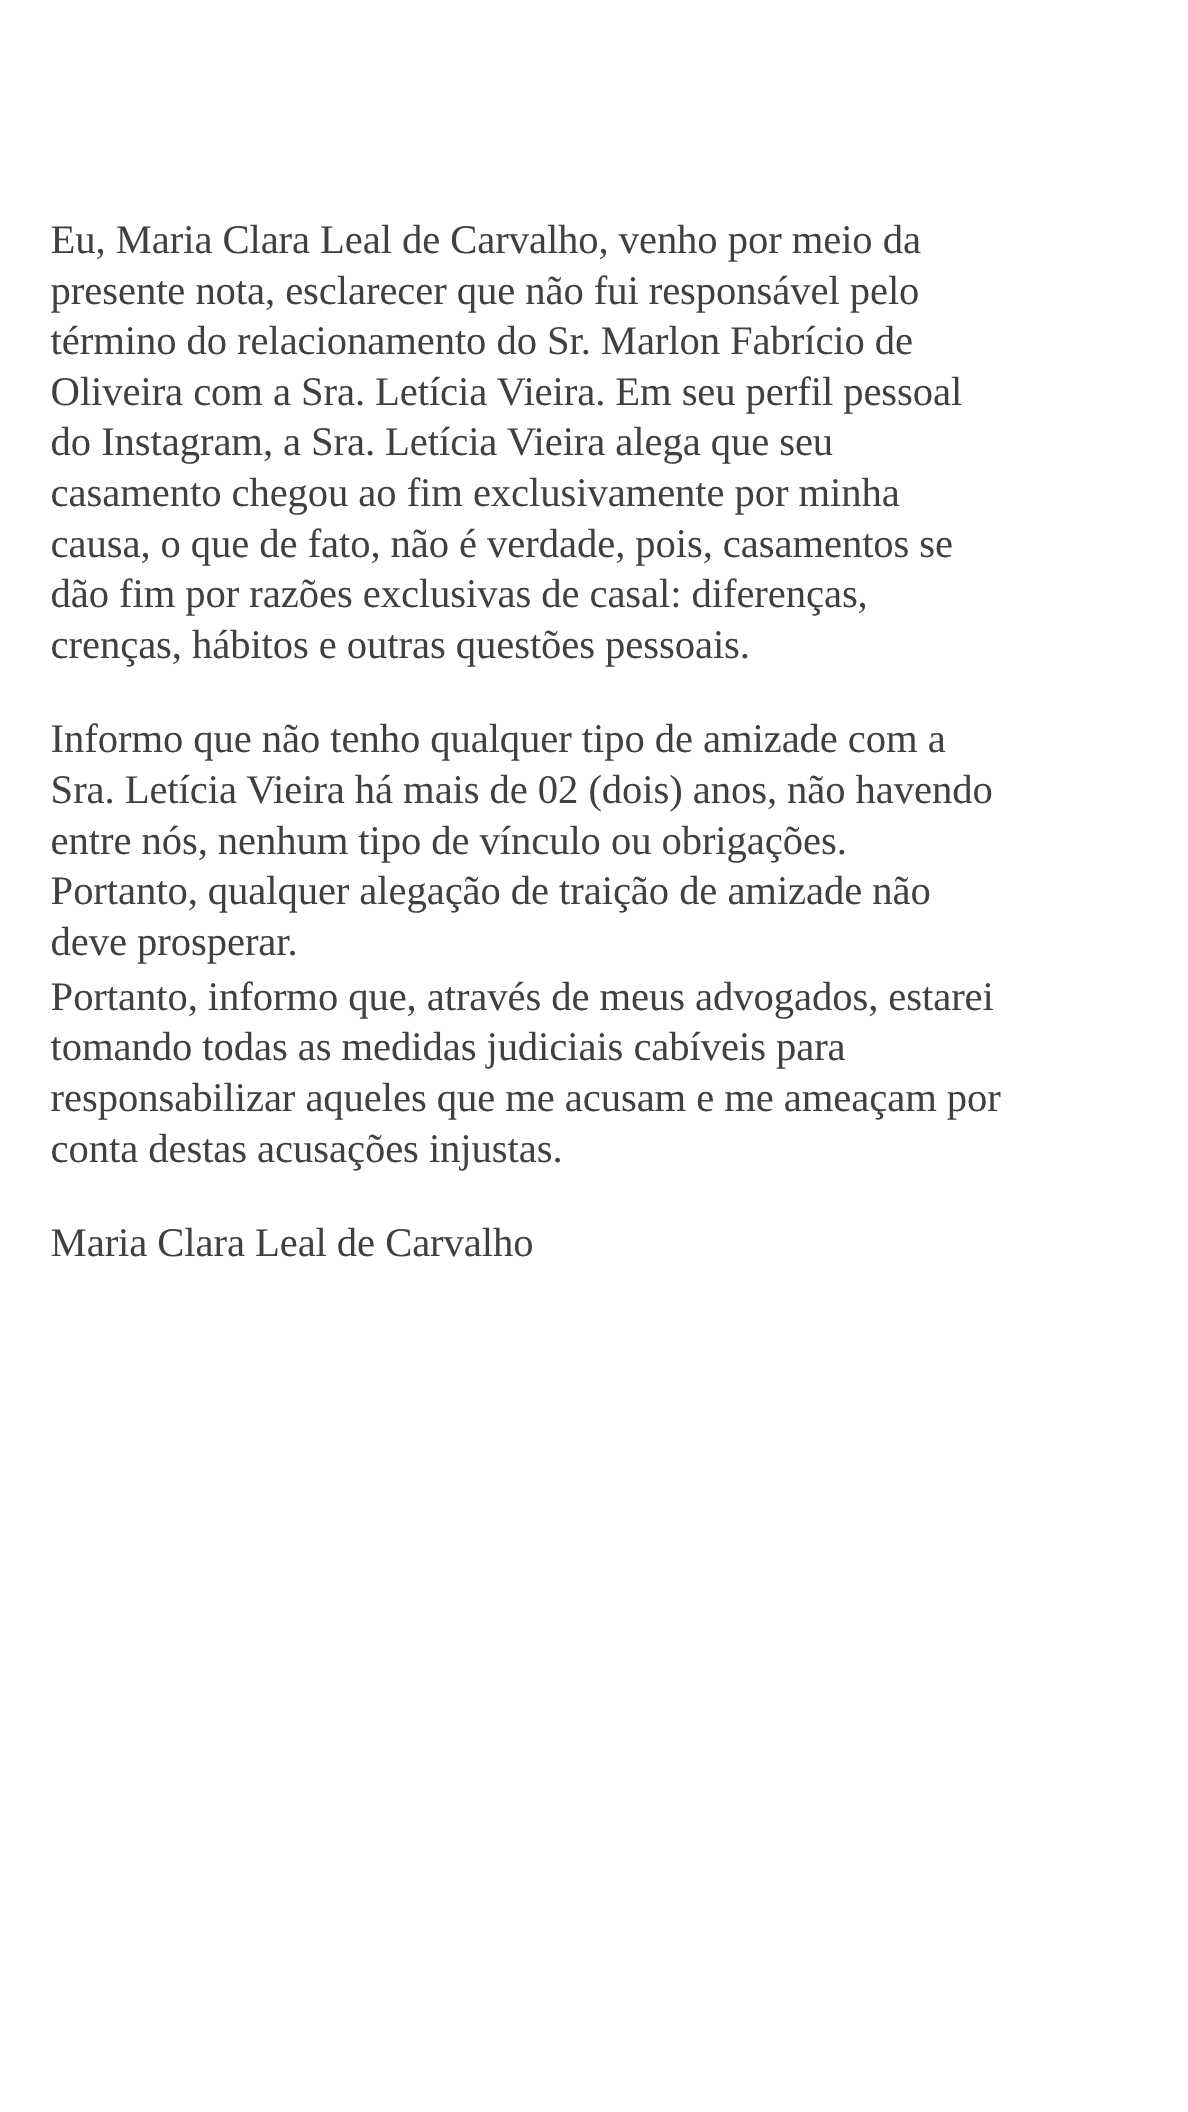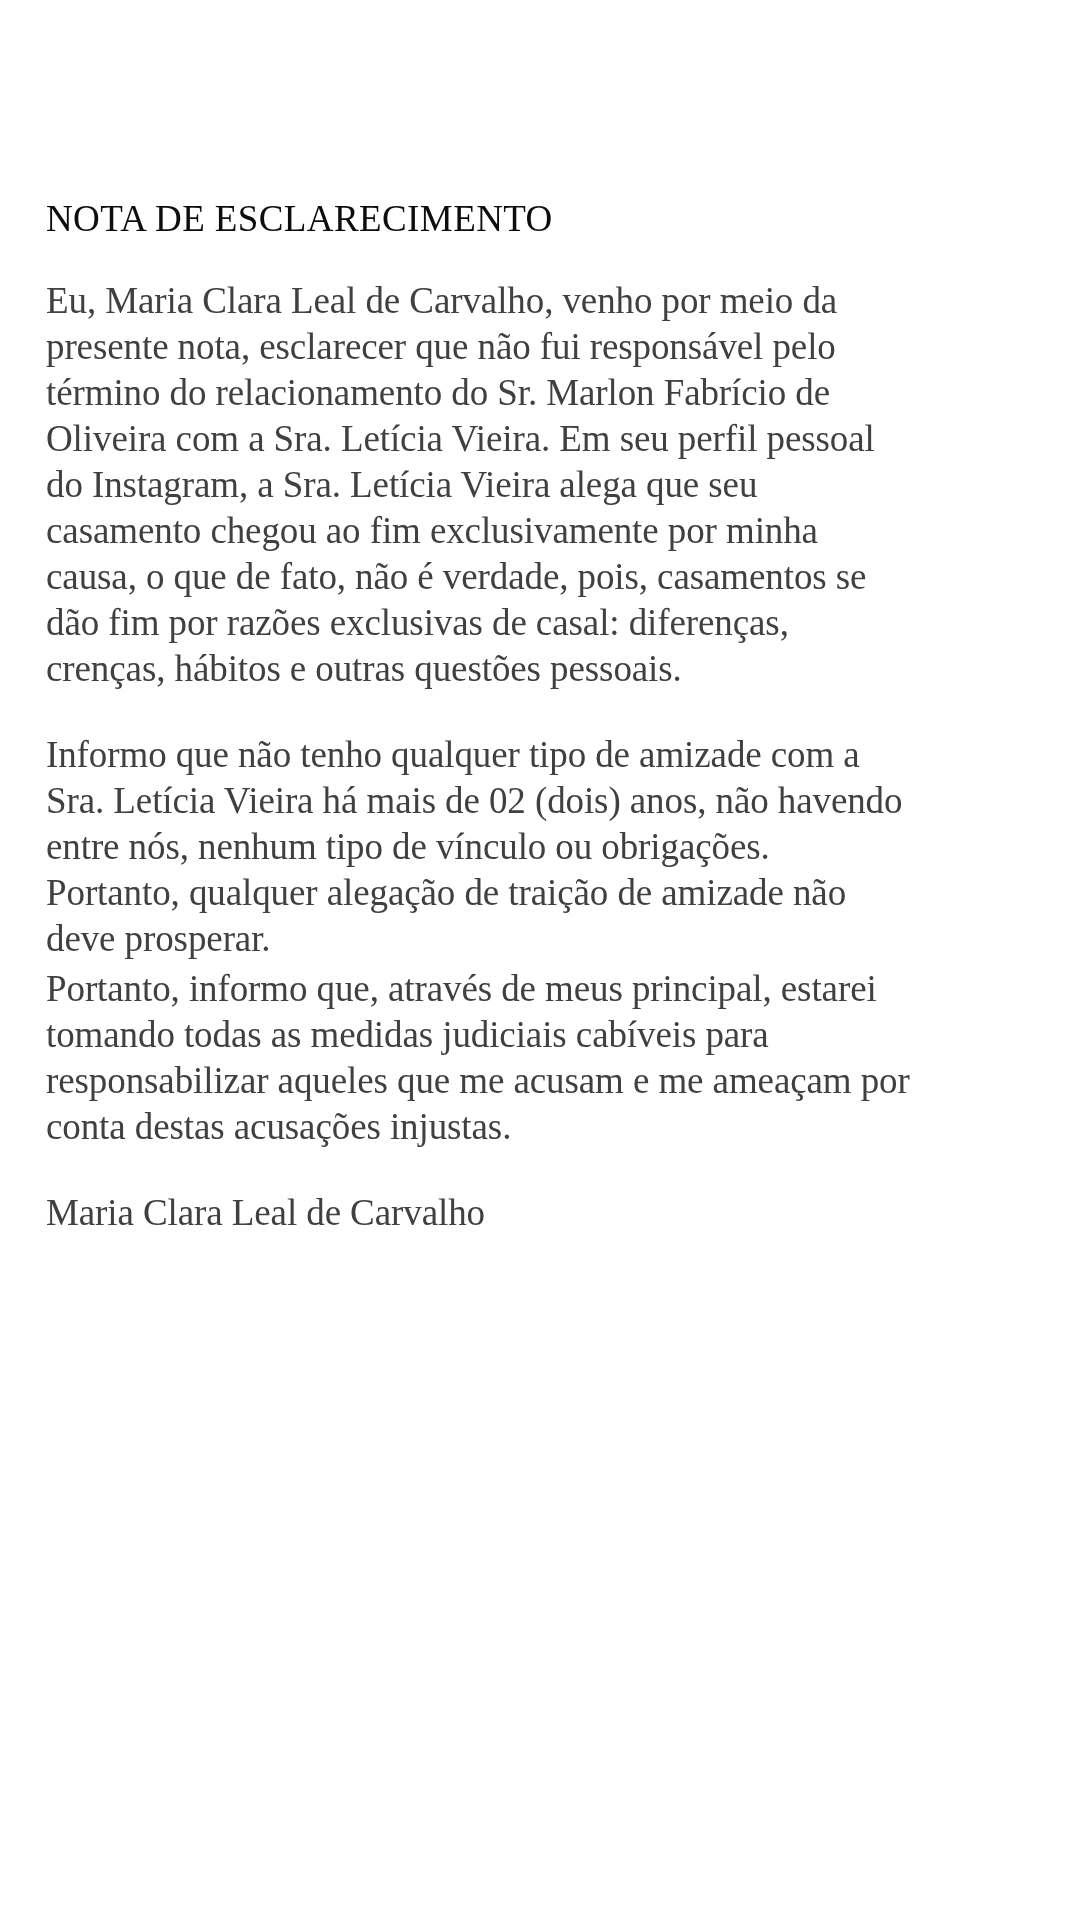--- a/index.html
+++ b/index.html
@@ -48,21 +48,20 @@
     margin-top: 20px;
     margin-bottom: 0;
   }
   .spacer-sm { height: 4px; }
 </style>
 </head>
 <body>
 
 <div class="page">
 
-  <h1 class="doc-title">NOTA DE ESCLARECIMENTO</h1>
 
   <p class="para">Eu, Maria Clara Leal de Carvalho, venho por meio da
 presente nota, esclarecer que não fui responsável pelo
 término do relacionamento do Sr. Marlon Fabrício de
 Oliveira com a Sra. Letícia Vieira. Em seu perfil pessoal
 do Instagram, a Sra. Letícia Vieira alega que seu
 casamento chegou ao fim exclusivamente por minha
 causa, o que de fato, não é verdade, pois, casamentos se
 dão fim por razões exclusivas de casal: diferenças,
 crenças, hábitos e outras questões pessoais.</p>
@@ -70,20 +69,20 @@
   <p class="para tight">Informo que não tenho qualquer tipo de amizade com a
 Sra. Letícia Vieira há mais de 02 (dois) anos, não havendo
 entre nós, nenhum tipo de vínculo ou obrigações.
 Portanto, qualquer alegação de traição de amizade não
 deve prosperar.</p>
 
   <div class="spacer-sm"></div>
 
 
 
-  <p class="para">Portanto, informo que, através de meus principal, estarei
+  <p class="para">Portanto, informo que, através de meus advogados, estarei
 tomando todas as medidas judiciais cabíveis para
 responsabilizar aqueles que me acusam e me ameaçam por
 conta destas acusações injustas.</p>
 
   <p class="para signature">Maria Clara Leal de Carvalho</p>
 
 </div>
 
 </body></html>

